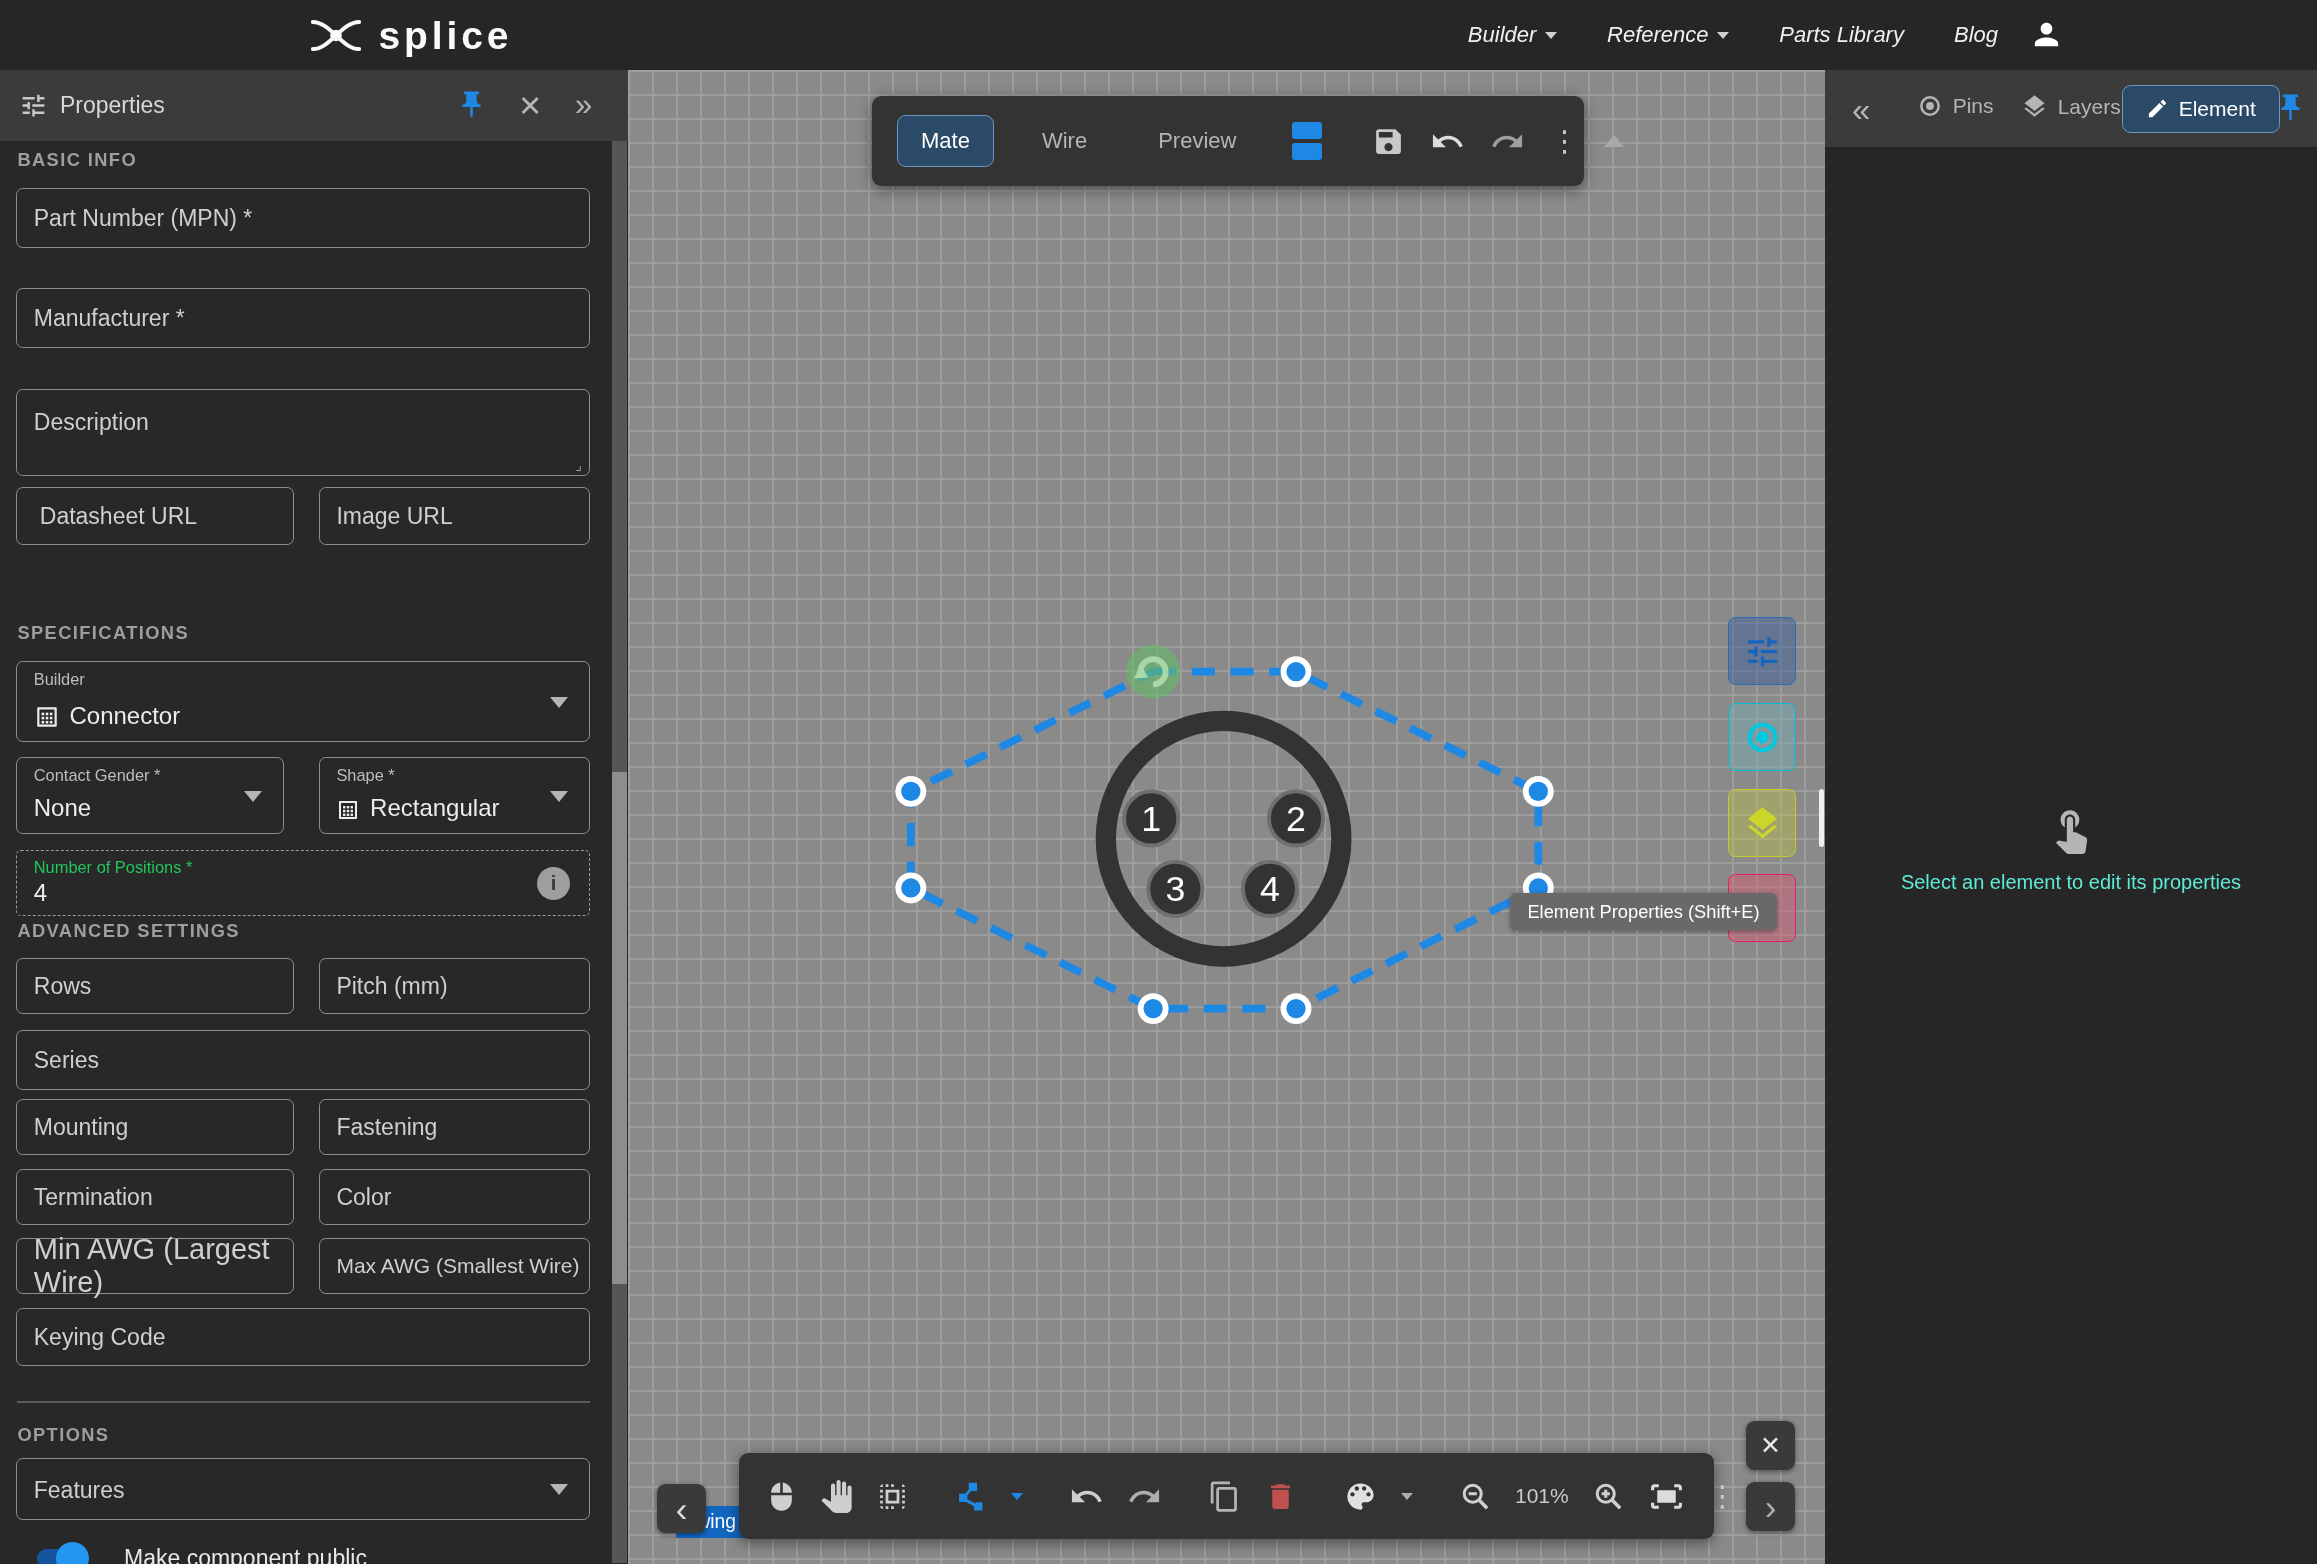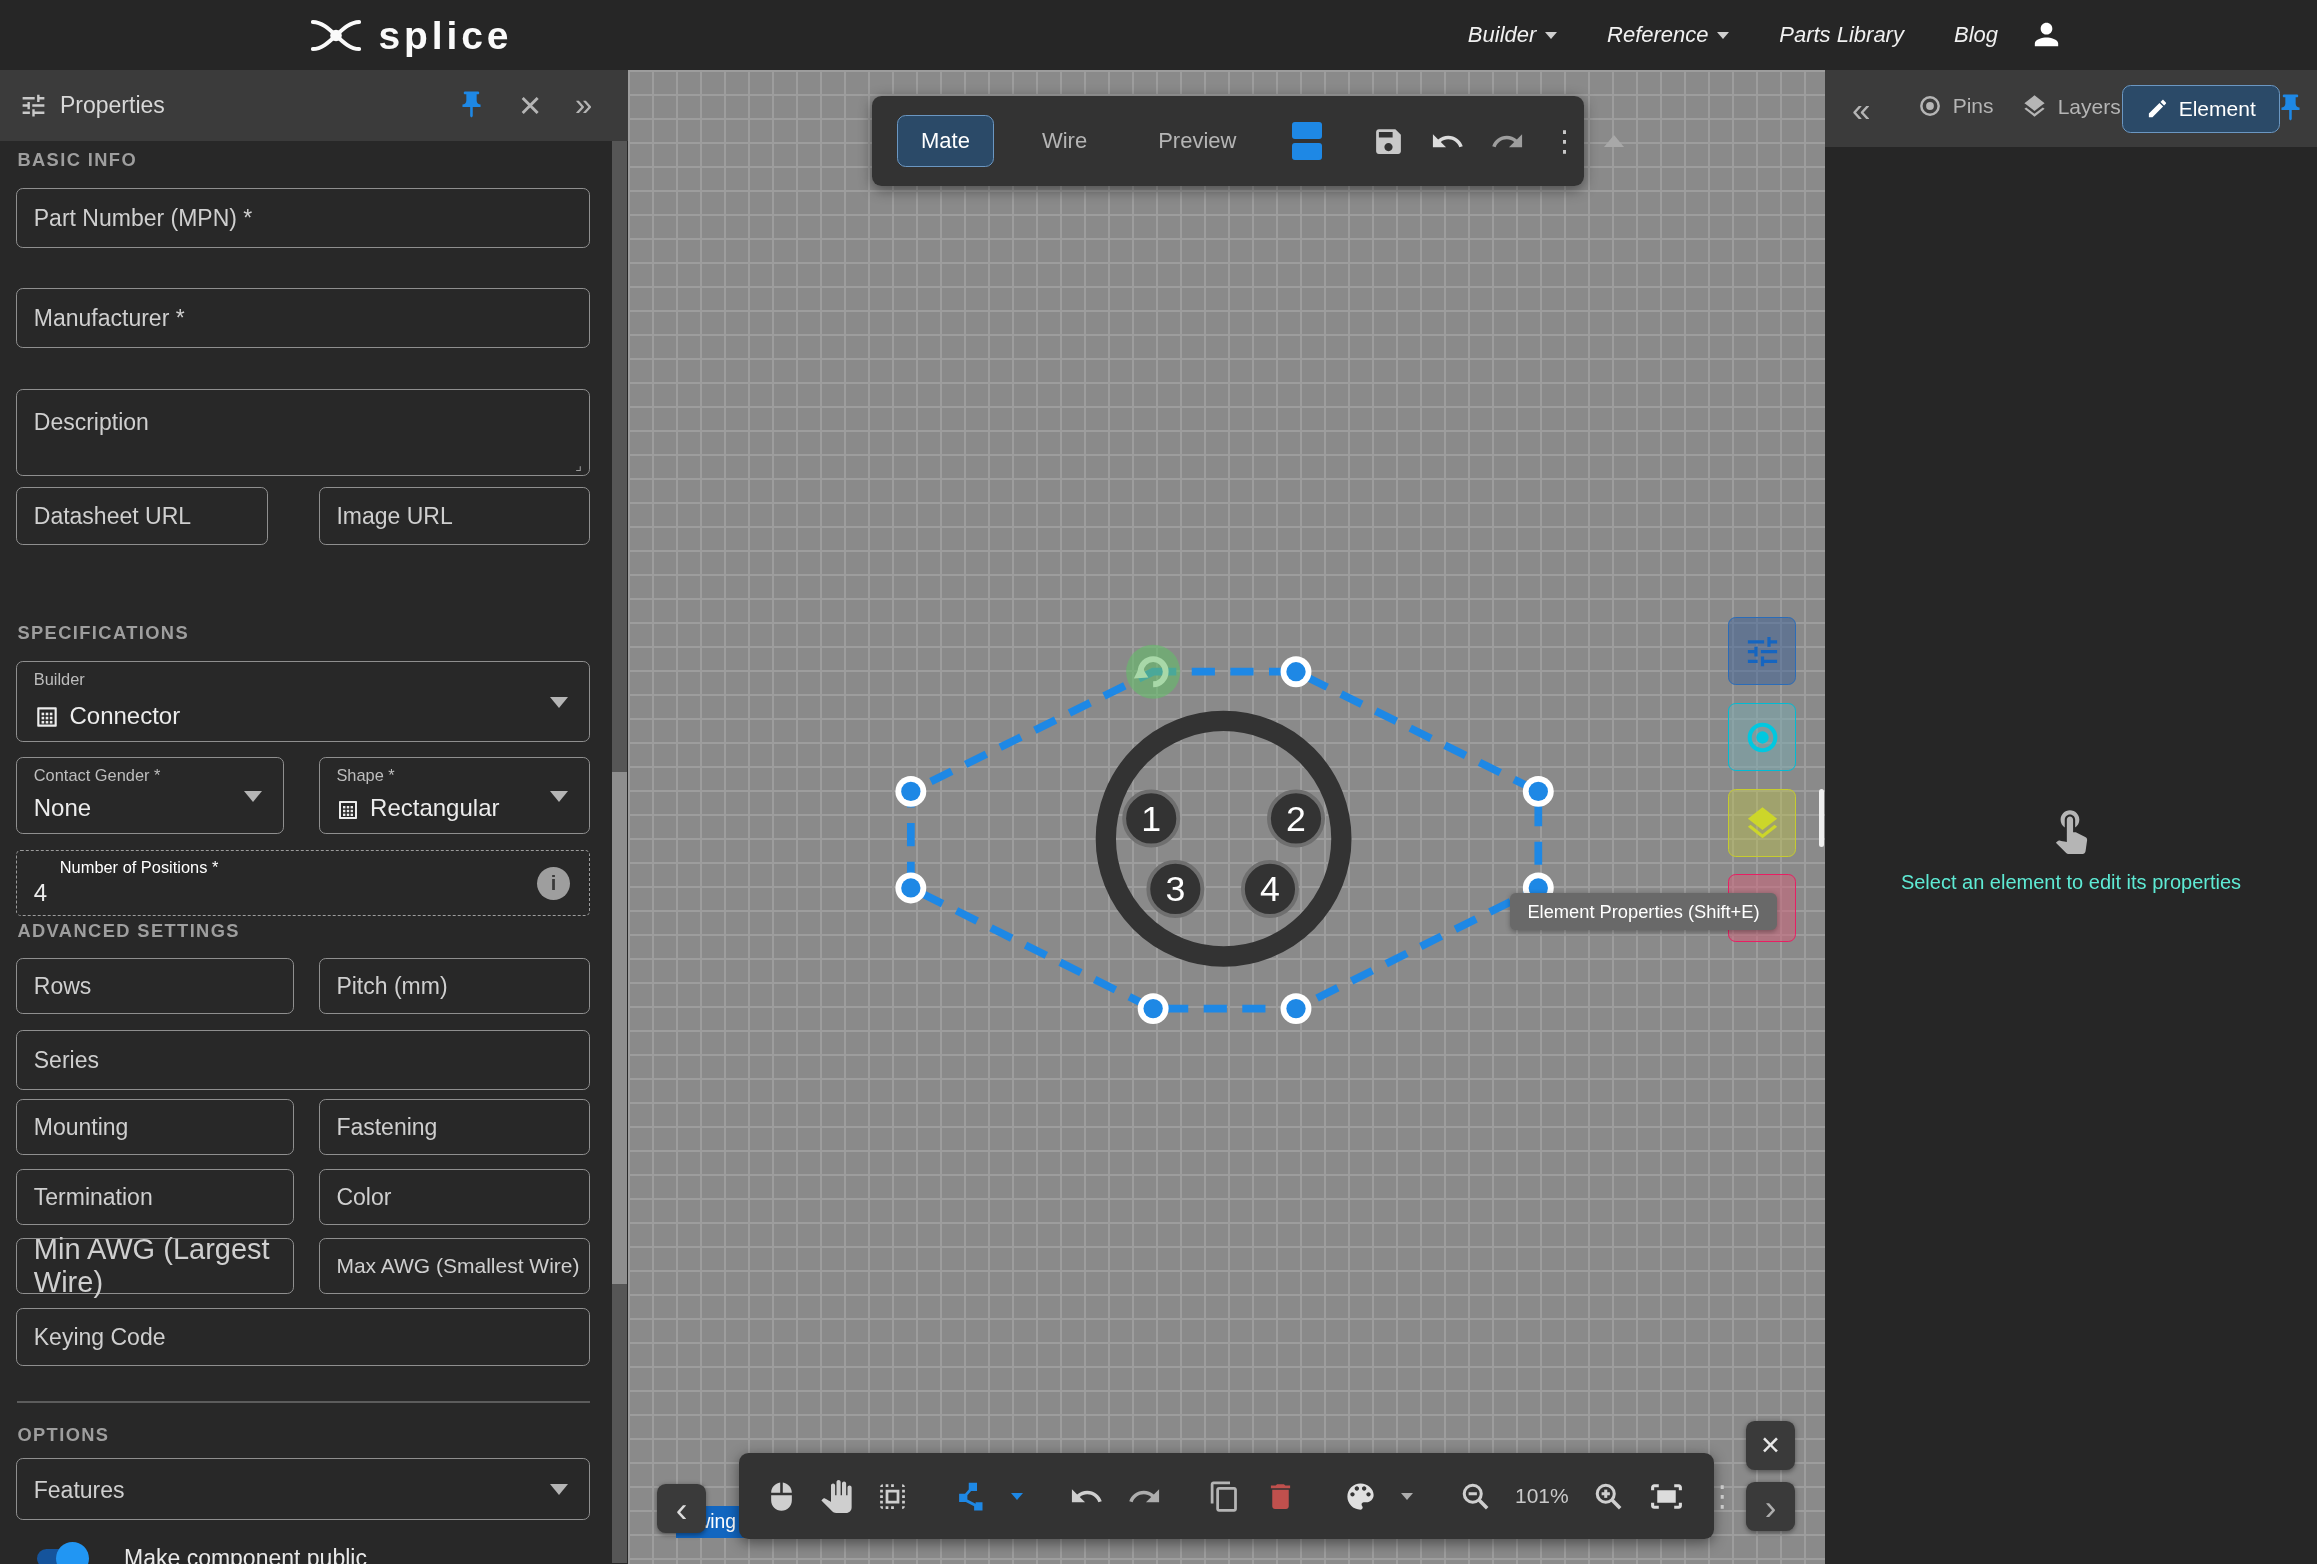--- a/index.html
+++ b/index.html
@@ -116,21 +116,21 @@
   <div class="abs fld" style="left:16.4px;top:118px;width:574px;height:60px;">
     <span class="ph">Part Number (MPN) *</span>
   </div>
   <div class="abs fld" style="left:16.4px;top:218px;width:574px;height:60px;">
     <span class="ph">Manufacturer *</span>
   </div>
   <div class="abs fld" style="left:16.4px;top:319px;width:574px;height:87px;align-items:flex-start;">
     <span class="ph" style="margin-top:19.3px;">Description</span>
     <span class="abs" style="right:7.7px;bottom:1.9px;color:#9a9a9a;font-size:14.5px;">⌟</span>
   </div>
-  <div class="abs fld" style="left:16.4px;top:417px;width:252px;height:58px;">
+  <div class="abs fld" style="left:16.4px;top:417px;width:278px;height:58px;padding-left:6px;">
     <span class="ph">Datasheet URL</span>
   </div>
   <div class="abs fld" style="left:319px;top:417px;width:271px;height:58px;">
     <span class="ph">Image URL</span>
   </div>
 
   <span class="abs sec-label" style="left:17.4px;top:552px;">SPECIFICATIONS</span>
   <div class="abs combo" style="left:16.4px;top:591px;width:574px;height:81px;">
     <span class="small-label">Builder</span>
     <span class="val-row">
@@ -170,21 +170,21 @@
           <rect x="14.6" y="11.8" width="2.4" height="2.4" fill="#ececec"></rect>
         <rect x="7" y="15.6" width="2.4" height="2.4" fill="#ececec"></rect>
           <rect x="10.8" y="15.6" width="2.4" height="2.4" fill="#ececec"></rect>
           <rect x="14.6" y="15.6" width="2.4" height="2.4" fill="#ececec"></rect>
       </svg>
       <span>Rectangular</span>
     </span>
     <span class="dd-arrow"></span>
   </div>
   <div class="abs dashedbox" style="left:16.4px;top:780px;width:574px;height:66px;">
-    <span class="abs" style="top:6.8px;left:16.4px;font-size:16.4px;color:#ffffff;margin-left:26px;">Number of Positions *</span>
+    <span class="abs" style="top:6.8px;left:16.4px;font-size:16.4px;color:#22c55e;">Number of Positions *</span>
     <span class="abs" style="left:16.4px;bottom:7.7px;font-size:24px;color:#ececec;">4</span>
     <span class="abs" style="right:19.3px;top:16.4px;width:33px;height:33px;border-radius:50%;background:#9e9e9e;display:flex;align-items:center;justify-content:center;color:#3a3a3a;font-weight:bold;font-size:20px;">i</span>
   </div>
 
   <span class="abs sec-label" style="left:17.4px;top:850px;">ADVANCED SETTINGS</span>
   <div class="abs fld" style="left:16.4px;top:888px;width:278px;height:56px;">
     <span class="ph">Rows</span>
   </div>
   <div class="abs fld" style="left:319px;top:888px;width:271px;height:56px;">
     <span class="ph">Pitch (mm)</span>

